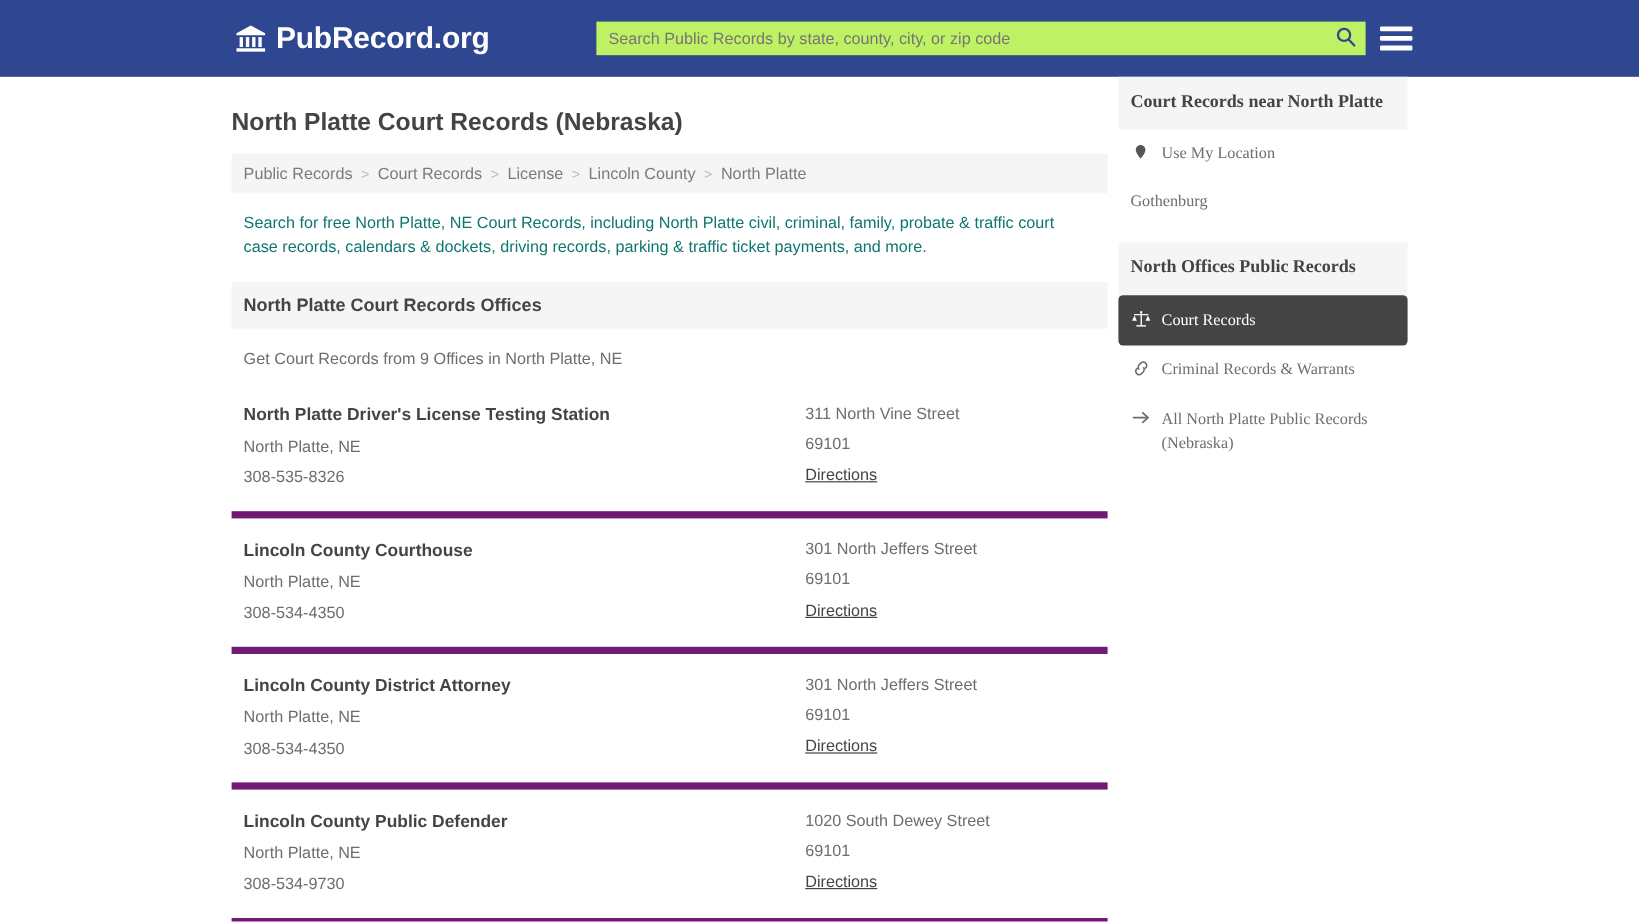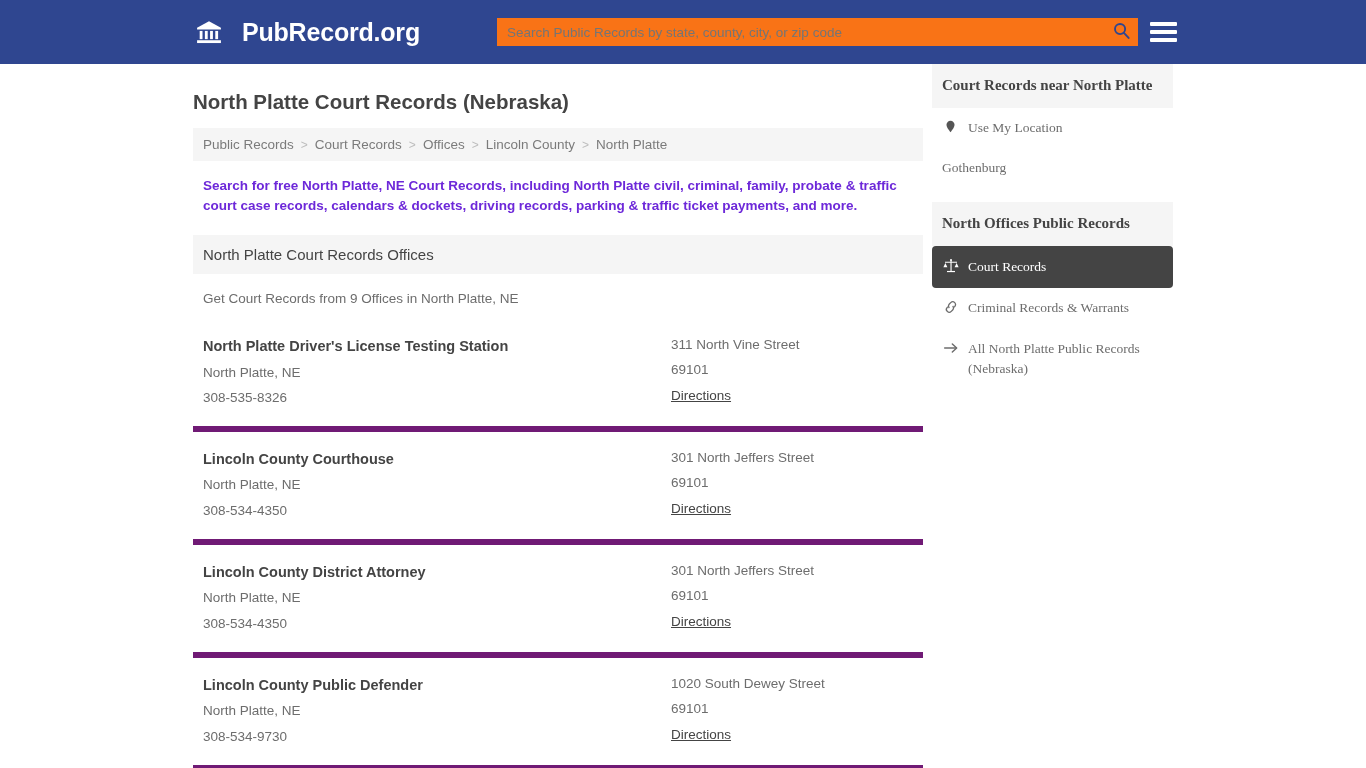--- a/index.html
+++ b/index.html
@@ -14,39 +14,39 @@
   .site-header {
     height: 64px;
     background: #2f4690;
     display: flex;
     align-items: center;
     position: relative;
   }
   .brand {
     display: flex;
     align-items: center;
-    gap: 20px;
+    gap: 8px;
     margin-left: 196px;
     text-decoration: none;
   }
   .brand-icon { width: 26px; height: 26px; display: block; }
   .brand-text {
     color: #ffffff;
     font-size: 25px;
     font-weight: bold;
     letter-spacing: -0.2px;
     white-space: nowrap;
   }
   .search-wrap {
     position: absolute;
     left: 497px;
     top: 18px;
     width: 641px;
     height: 28px;
-    background: #f97316;
+    background: #bef264;
     display: flex;
     align-items: center;
   }
   .search-input {
     flex: 1;
     height: 100%;
     border: none;
     outline: none;
     background: transparent;
     font-family: "Liberation Sans", sans-serif;
@@ -114,33 +114,32 @@
   }
   .crumb-sep {
     color: #bdbdbd;
     margin: 0 7px;
     font-size: 12px;
   }
 
   .intro {
     font-size: 13.5px;
     line-height: 1.46;
-    color: #6d28d9;
+    color: #0f766e;
     padding: 15px 10px 0 10px;
     max-width: 725px;
-    font-weight: bold;
   }
 
   
   .section-band {
     background: #f5f5f5;
     padding: 11px 10px;
     margin-top: 20px;
     font-size: 15px;
-    font-weight: normal;
+    font-weight: bold;
     color: #444444;
   }
   .section-sub {
     font-size: 13.5px;
     color: #6d6d6d;
     padding: 17px 10px 0 10px;
   }
 
   
   .office-list { margin-top: 13px; }
@@ -255,21 +254,21 @@
 
     <div class="main-col">
 
       <h1 class="page-title">North Platte Court Records (Nebraska)</h1>
 
       <nav class="breadcrumb" id="breadcrumb">
           <a href="#">Public Records</a>
           <span class="crumb-sep">&gt;</span>
           <a href="#">Court Records</a>
           <span class="crumb-sep">&gt;</span>
-          <a href="#">Offices</a>
+          <a href="#">License</a>
           <span class="crumb-sep">&gt;</span>
           <a href="#">Lincoln County</a>
           <span class="crumb-sep">&gt;</span>
           <a href="#">North Platte</a>
         </nav>
 
       <p class="intro">Search for free North Platte, NE Court Records, including North Platte civil, criminal, family, probate &amp; traffic court case records, calendars &amp; dockets, driving records, parking &amp; traffic ticket payments, and more.</p>
 
       <div class="section-band">North Platte Court Records Offices</div>
       <div class="section-sub">Get Court Records from 9 Offices in North Platte, NE</div>

